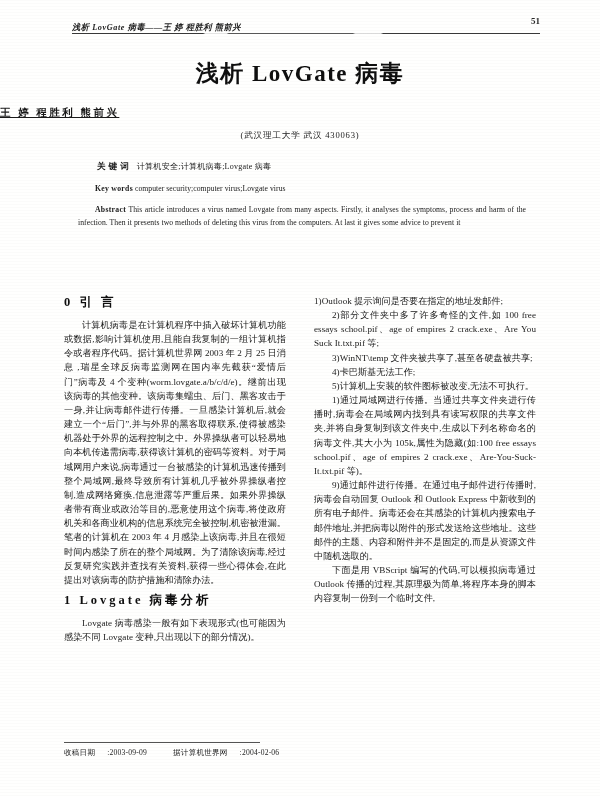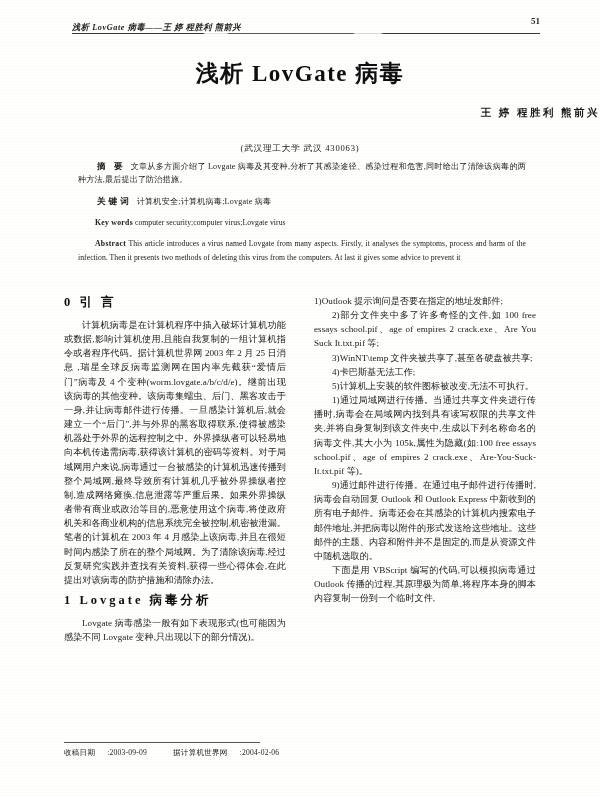--- a/index.html
+++ b/index.html
@@ -71,29 +71,30 @@
     font-size: 23px;
     font-weight: bold;
     letter-spacing: 1.5px;
     color: #111;
   }
   .authors {
     position: absolute;
     top: 106px;
     left: 0;
     width: 600px;
-    text-align: right;
+    text-align: left;
     font-size: 10.5px;
     font-weight: bold;
     letter-spacing: 2.5px;
     color: #1c1c1c;
+    text-decoration: underline;
   }
   .affiliation {
     position: absolute;
-    top: 143px;
+    top: 130px;
     left: 0;
     width: 600px;
     text-align: center;
     font-size: 8.6px;
     letter-spacing: 0.8px;
     color: #222;
   }
   
   .absblock {
     position: absolute;
@@ -220,23 +221,20 @@
     <span class="runhead-text">浅析 LovGate 病毒——王  婷  程胜利  熊前兴</span>
     <span class="runhead-page">51</span>
   </div>
   <div class="runhead-rule"></div>
 
   <div class="title">浅析 LovGate 病毒</div>
   <div class="authors">王  婷  程胜利  熊前兴</div>
   <div class="affiliation">(武汉理工大学  武汉 430063)</div>
 
   <div class="absblock">
-    <p class="abs-para">
-      <span class="abs-label">摘   要</span><span>文章从多方面介绍了 Lovgate 病毒及其变种,分析了其感染途径、感染过程和危害,同时给出了清除该病毒的两种方法,最后提出了防治措施。</span>
-    </p>
     <p class="kw-para">
       <span class="abs-label">关键词</span><span>计算机安全;计算机病毒;Lovgate 病毒</span>
     </p>
     <p class="en-para" style="text-indent:17px">
       <span class="en-label">Key words</span><span>&nbsp;</span><span>computer security;computer virus;Lovgate virus</span>
     </p>
     <p class="en-para">
       <span class="en-label">Abstract</span><span>&nbsp;</span><span>This article introduces a virus named Lovgate from many aspects. Firstly, it analyses the symptoms, process and harm of the infection. Then it presents two methods of deleting this virus from the computers. At last it gives some advice to prevent it</span>
     </p>
   </div>

